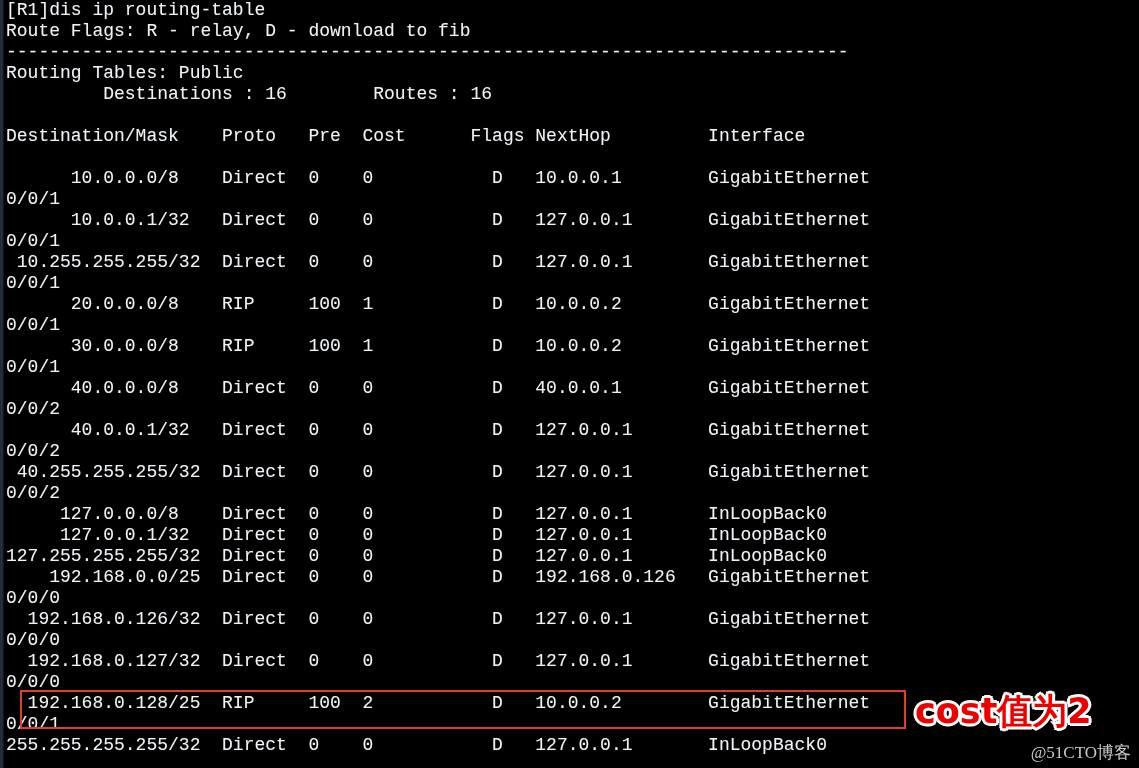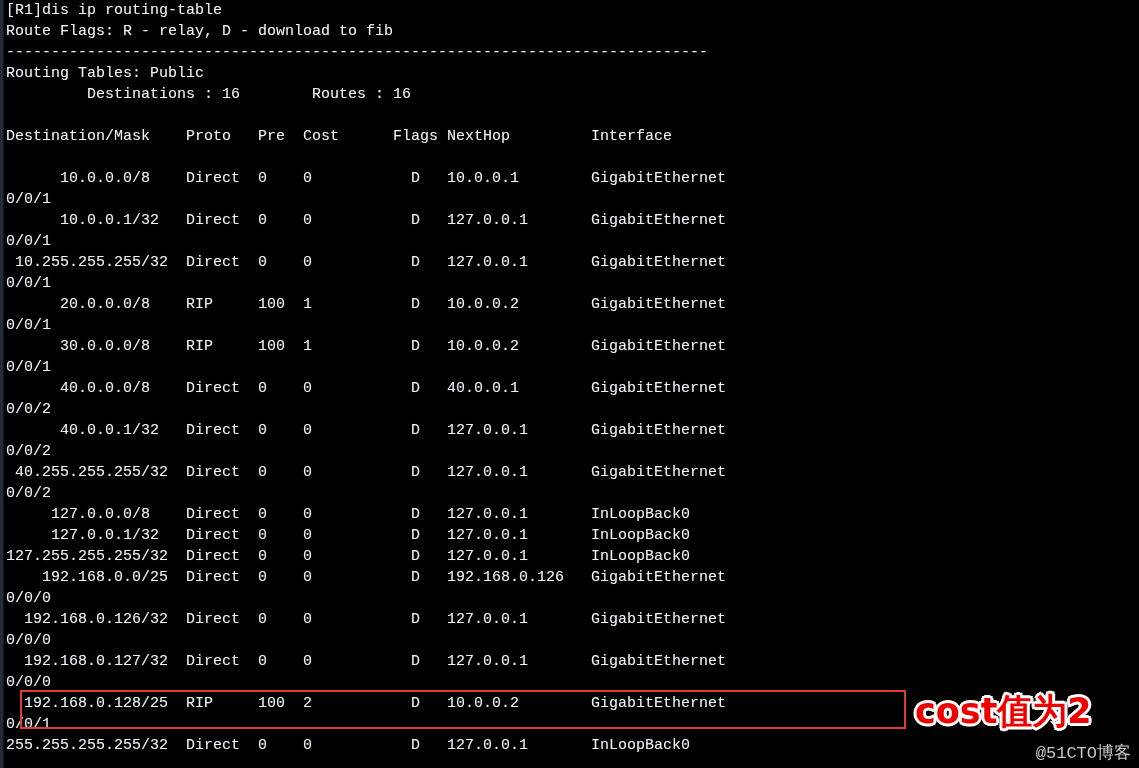--- a/index.html
+++ b/index.html
@@ -35,21 +35,21 @@
     z-index: 5;
   }
 
   
   #console {
     position: absolute;
     left: 6px;
     top: 0px;
     width: 1125px;
     color: #f2f2f2;
-    font-size: 15px;
+    font-size: 18px;
     line-height: 21px;
     white-space: pre;
     letter-spacing: 0px;
     z-index: 2;
     text-shadow: 0 0 1px rgba(150,180,230,0.35);
   }
   .cline {
     height: 21px;
     white-space: pre;
     font-family: "Liberation Mono", "DejaVu Sans Mono", monospace;
@@ -89,21 +89,21 @@
       -3px  0   0 #ffffff,  3px  0   0 #ffffff,
        0   -3px 0 #ffffff,  0    3px 0 #ffffff;
   }
 
   
   #watermark {
     position: absolute;
     right: 8px;
     bottom: 4px;
     z-index: 6;
-    font-family: Liberation Mono, monospace;
+    font-family: Liberation Serif, serif;
     font-size: 17px;
     color: #c9c9c9;
     white-space: nowrap;
     margin-top: 27px;
   }
 </style>
 </head>
 <body>
 
 <div id="terminal">

